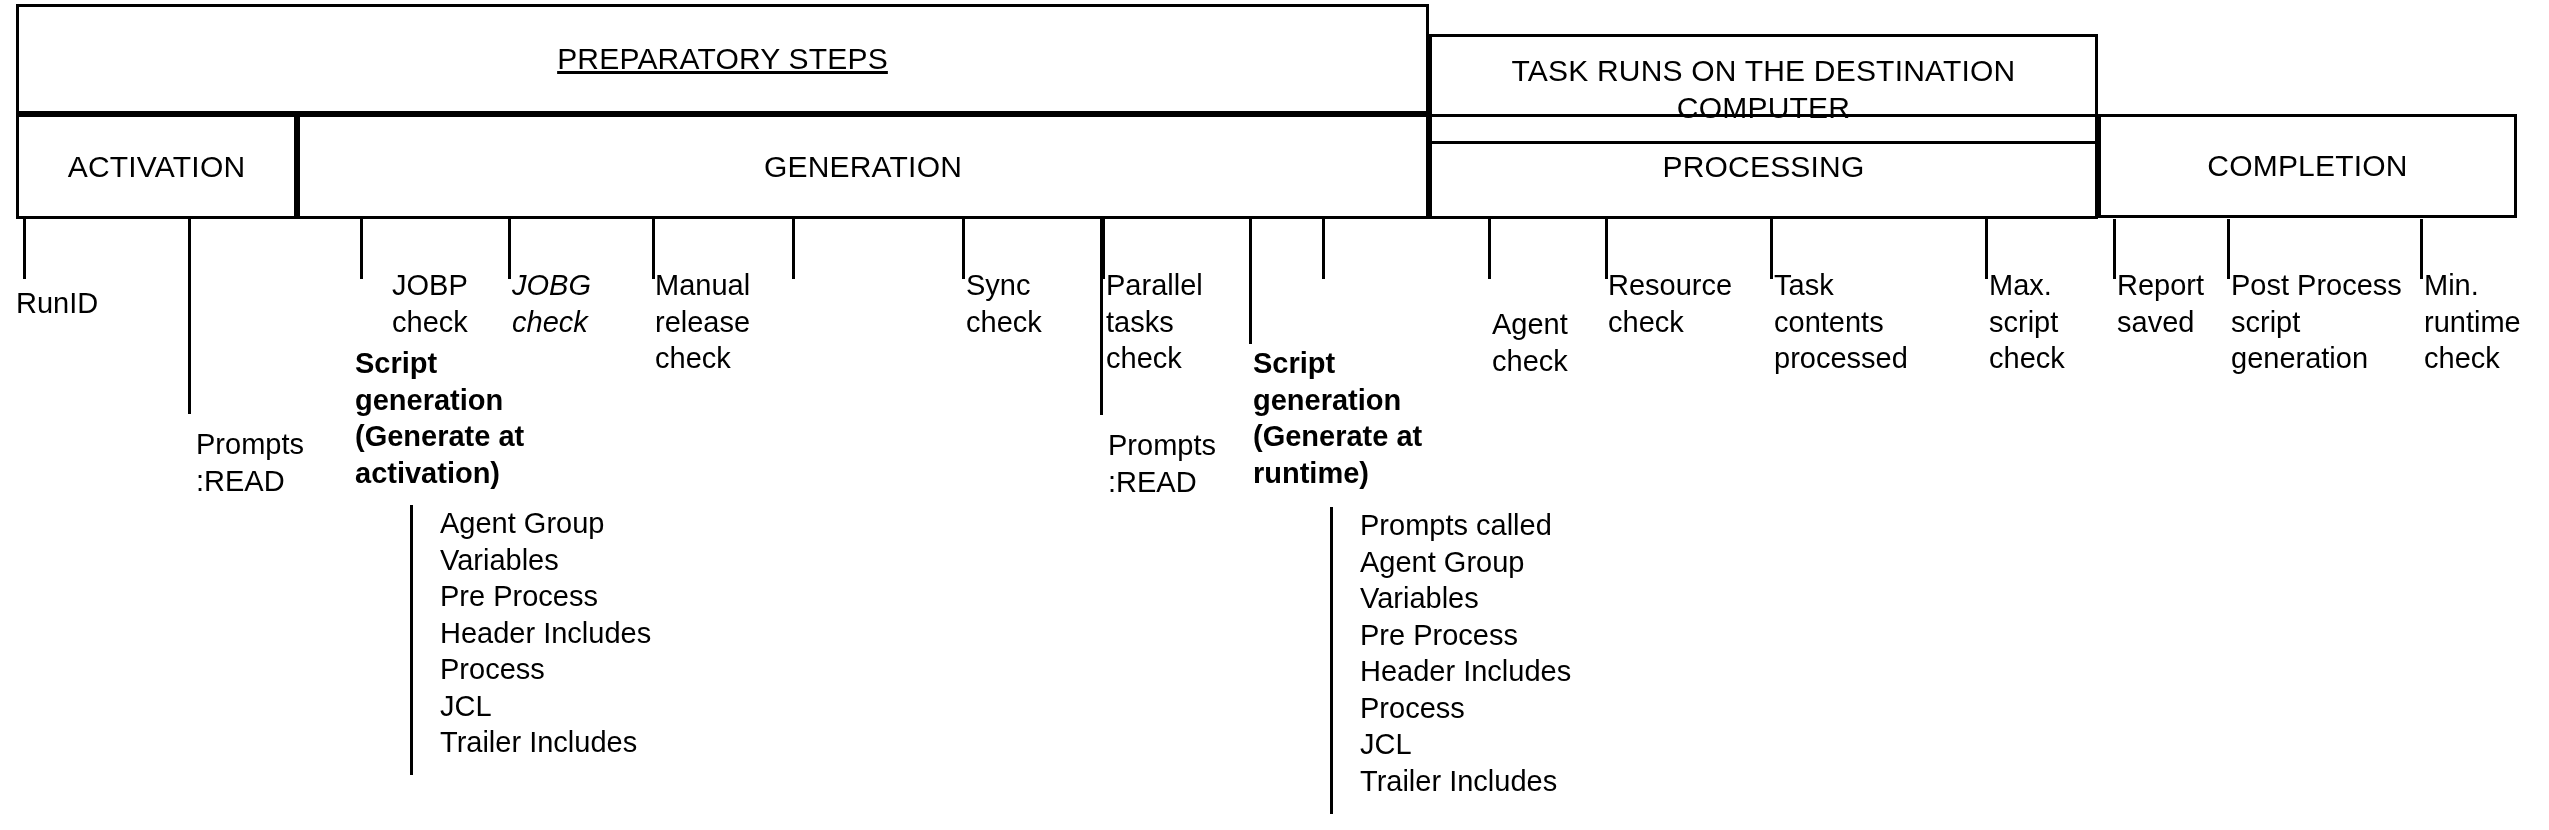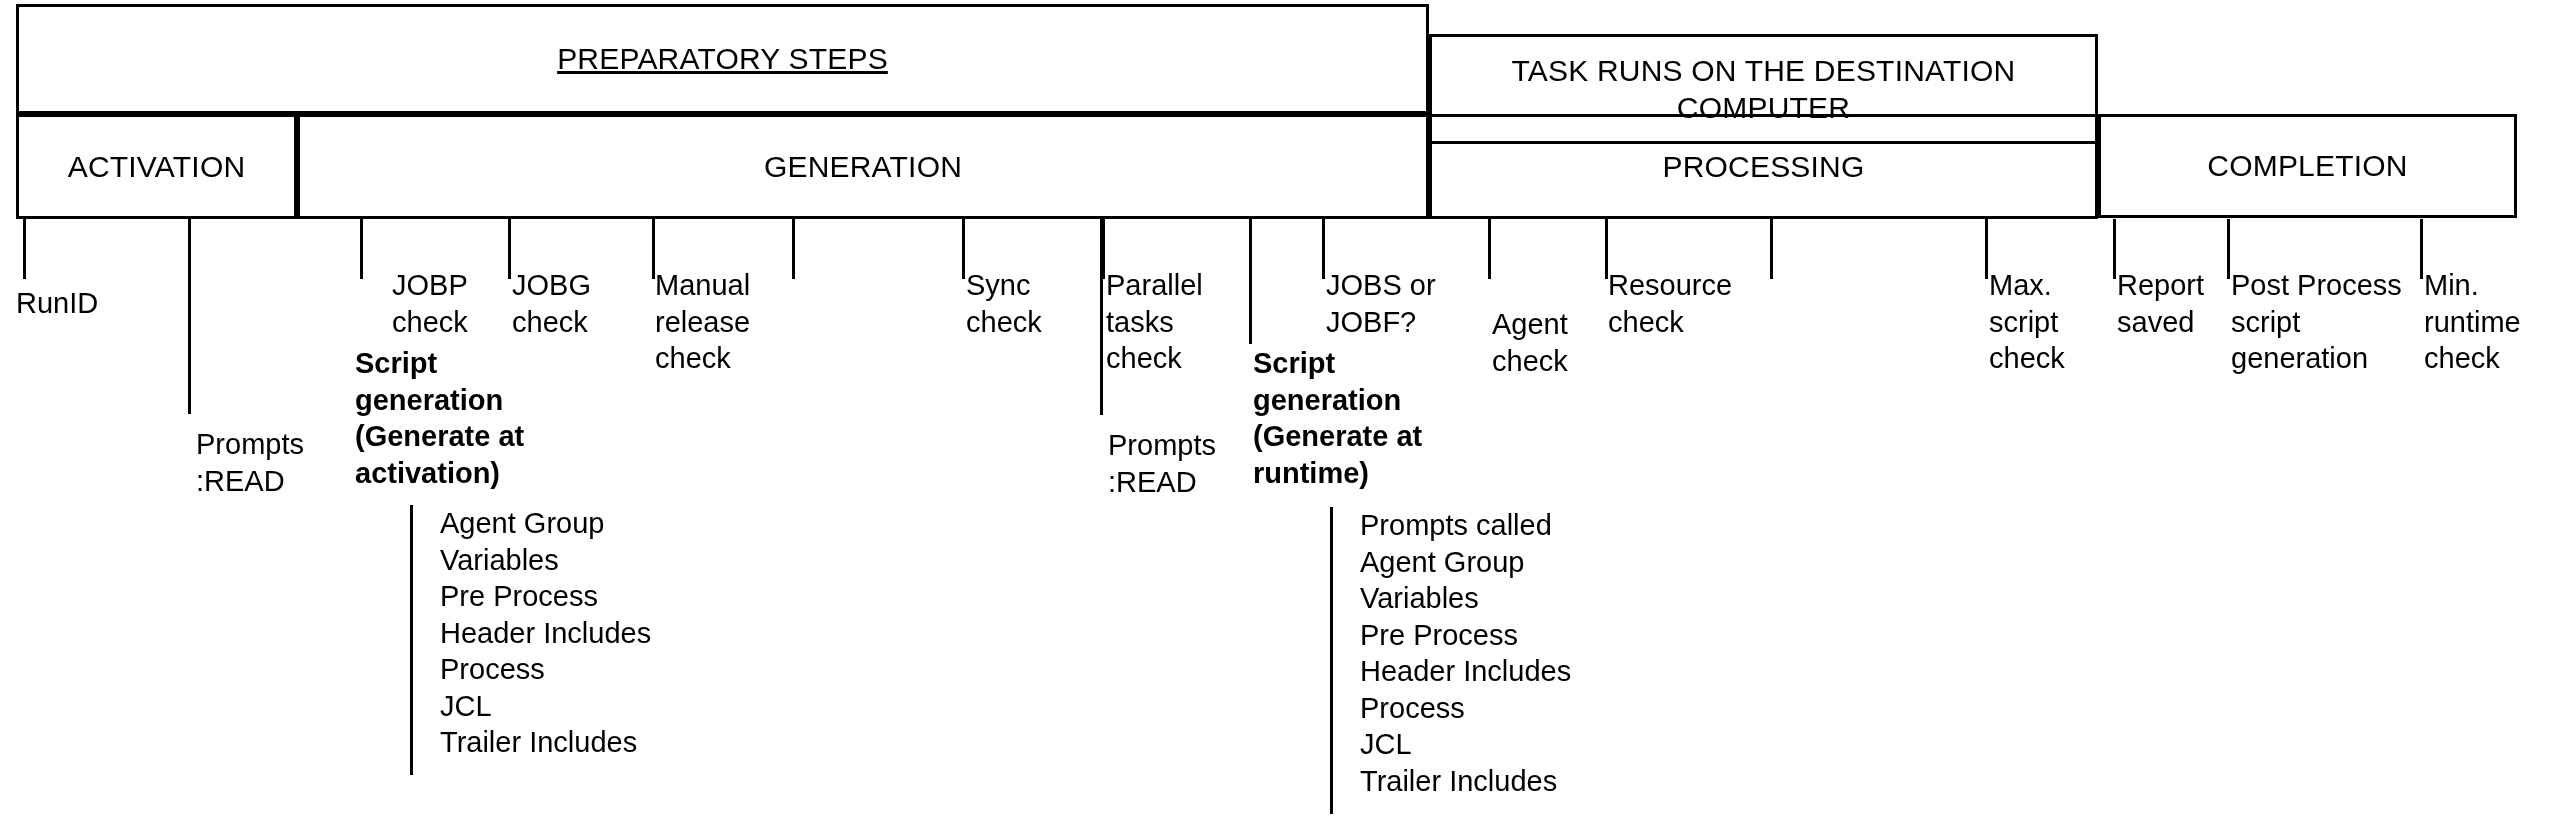--- a/index.html
+++ b/index.html
@@ -126,52 +126,53 @@
 :READ</div>
 
   <div class="node" style="left:392px; top:267px; width:120px;">JOBP
 check</div>
 
   <div class="node bold" style="left:355px; top:345px; width:190px;">Script
 generation
 (Generate at
 activation)</div>
 
-  <div class="node" style="left:512px; top:267px; width:120px;">JOBG
+  <div class="node" style="left:512px; top:267px; width:120px;font-style:italic;">JOBG
 check</div>
 
   <div class="node" style="left:655px; top:267px; width:135px;">Manual
 release
 check</div>
 
 
   <div class="node" style="left:966px; top:267px; width:120px;">Sync
 check</div>
 
   <div class="node" style="left:1106px; top:267px; width:125px;">Parallel
 tasks
 check</div>
 
   <div class="node" style="left:1108px; top:427px; width:160px;">Prompts
 :READ</div>
 
-  <div class="node" style="left:1326px; top:267px; width:160px;">JOBS or
-JOBF?</div>
 
   <div class="node bold" style="left:1253px; top:345px; width:195px;">Script
 generation
 (Generate at
 runtime)</div>
 
   <div class="node" style="left:1492px; top:267px; width:125px;margin-top:39px;">Agent
 check</div>
 
   <div class="node" style="left:1608px; top:267px; width:160px;">Resource
 check</div>
 
+  <div class="node" style="left:1774px; top:267px; width:215px;">Task
+contents
+processed</div>
 
   <div class="node" style="left:1989px; top:267px; width:130px;">Max.
 script
 check</div>
 
   <div class="node" style="left:2117px; top:267px; width:115px;">Report
 saved</div>
 
   <div class="node" style="left:2231px; top:267px; width:195px;">Post Process
 script

